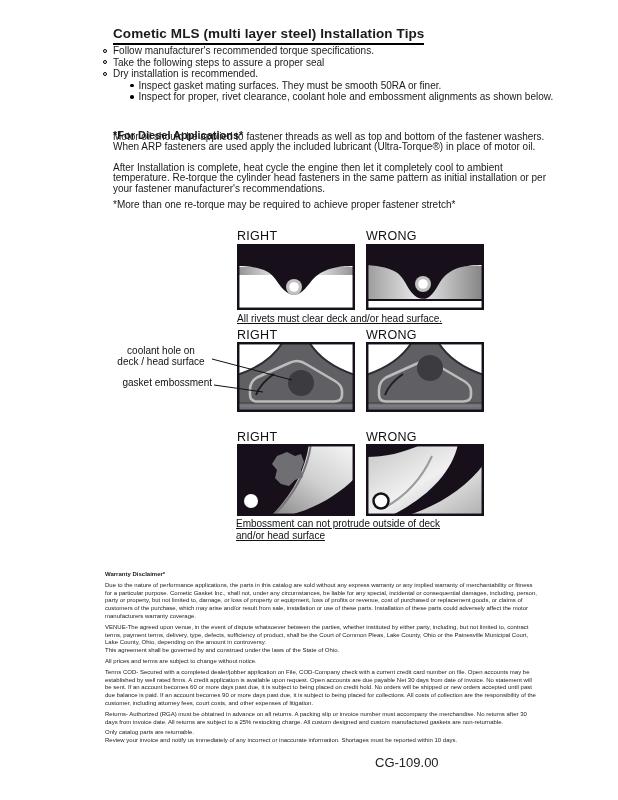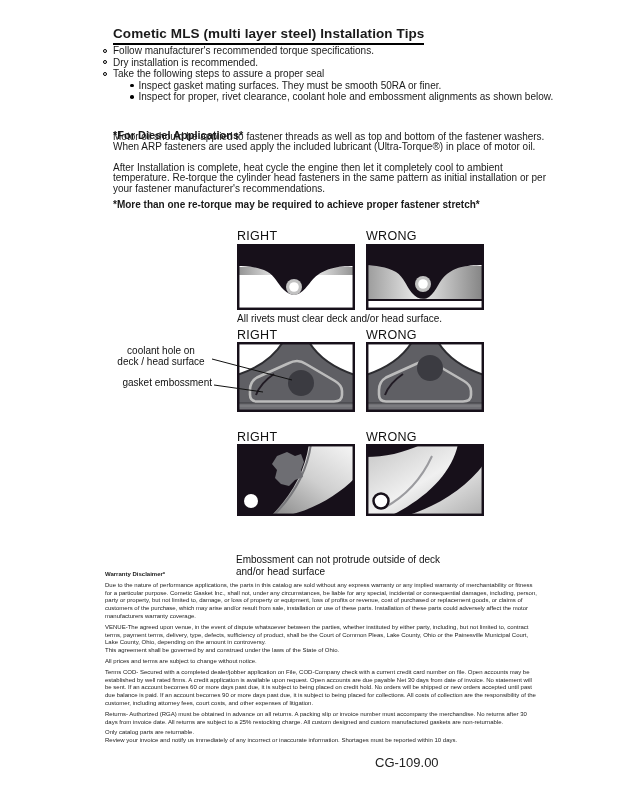--- a/index.html
+++ b/index.html
@@ -21,24 +21,24 @@
     display:inline-block; margin:3.5px 6px 0 0; flex:none;
   }
   .b-dot {
     width:3.5px; height:3.5px; background:#000; border-radius:50%;
     display:inline-block; margin:4px 5px 0 0; flex:none;
   }
   .diesel-h { left:113px; top:129px; font-size:11px; font-weight:bold;text-align:right; }
   .para { left:113px; width:442px; font-size:10px; line-height:10.4px; }
   .p1 { top:132px; }
   .p2 { top:163px; }
-  .p3 { top:200px;font-weight:bold; }
+  .p3 { top:200px; }
   .dg-head { width:118px; text-align:left; font-size:12.5px; font-weight:500; letter-spacing:0.3px; color:#111; }
   .panel { width:118px; display:block; }
-  .caption { font-size:10px; color:#111; line-height:11.5px; }
+  .caption { font-size:10px; color:#111; line-height:11.5px;text-decoration:underline; }
   .pre { white-space:pre-line; }
   .lbl { font-size:10px; line-height:10.8px; text-align:right; color:#111; }
   .legal { left:105px; top:571px; width:432px; font-size:6px; line-height:7.8px; color:#222; }
   .legal h4 { font-size:6px; font-weight:bold; margin-bottom:3px; }
   .legal p { margin-bottom:3px; white-space:pre-line; }
   .doc-code { left:375px; top:755px; font-size:13px; color:#222; }
 </style>
 </head>
 <body>
 
@@ -46,25 +46,25 @@
 
   <div class="abs title">Cometic MLS (multi layer steel) Installation Tips</div>
 
   <div class="abs tips">
     <div class="tip-row">
       <span class="b-circ"></span>
       <span>Follow manufacturer's recommended torque specifications.</span>
     </div>
     <div class="tip-row">
       <span class="b-circ"></span>
-      <span>Dry installation is recommended.</span>
+      <span>Take the following steps to assure a proper seal</span>
     </div>
     <div class="tip-row">
       <span class="b-circ"></span>
-      <span>Take the following steps to assure a proper seal</span>
+      <span>Dry installation is recommended.</span>
     </div>
     <div class="tip-row sub">
       <span class="b-dot"></span>
       <span>Inspect gasket mating surfaces.  They must be smooth 50RA or finer.</span>
     </div>
     <div class="tip-row sub">
       <span class="b-dot"></span>
       <span>Inspect for proper, rivet clearance, coolant hole and embossment alignments as shown below.</span>
     </div>
   </div>
@@ -180,21 +180,21 @@
       </linearGradient>
     </defs>
     <rect width="118" height="72" fill="url(#g3w)"></rect>
     <path d="M0,0 H56 C38,9 18,13 0,13 Z" fill="#17101a"></path>
     <path d="M98,0 H118 V20 C100,44 72,62 40,72 H24 C58,56 86,30 92,0 Z" fill="#17101a"></path>
     <path d="M66,12 C56,34 40,52 18,64" stroke="#9b9b9f" stroke-width="2" fill="none"></path>
     <circle cx="15" cy="57" r="7.5" fill="#fff" stroke="#17101a" stroke-width="2.5"></circle>
     <rect x="1.2" y="1.2" width="115.6" height="69.6" fill="none" stroke="#17101a" stroke-width="2.5"></rect>
   </svg>
 
-  <div class="abs caption pre" style="left:236px; top:518px;margin-top:36px;">Embossment can not protrude outside of deck
+  <div class="abs caption pre" style="left:236px; top:518px;">Embossment can not protrude outside of deck
 and/or head surface</div>
 
   <div class="abs legal">
     <h4>Warranty Disclaimer*</h4>
     <p>Due to the nature of performance applications, the parts in this catalog are sold without any express warranty or any implied warranty of merchantability or fitness for a particular purpose.  Cometic Gasket Inc., shall not, under any circumstances, be liable for any special, incidental or consequential damages, including, person, party or property, but not limited to, damage, or loss of property or equipment, loss of profits or revenue, cost of purchased or replacement goods, or claims of customers of the purchase, which may arise and/or result from sale, installation or use of these parts.  Installation of these parts could adversely affect the motor manufacturers warranty coverage.</p>
     <p>VENUE-The agreed upon venue, in the event of dispute whatsoever between the parties, whether instituted by either party, including, but not limited to, contract terms, payment terms, delivery, type, defects, sufficiency of product, shall be the Court of Common Pleas, Lake County, Ohio or the Painesville Municipal Court, Lake County, Ohio, depending on the amount in controversy.
 This agreement shall be governed by and construed under the laws of the State of Ohio.</p>
     <p>All prices and terms are subject to change without notice.</p>
     <p>Terms COD- Secured with a completed dealer/jobber application on File, COD-Company check with a current credit card number on file.  Open accounts may be established by well rated firms.  A credit application is available upon request.  Open accounts are due payable Net 30 days from date of invoice.  No statement will be sent.  If an account becomes 60 or more days past due, it is subject to being placed on credit hold.  No orders will be shipped or new orders accepted until past due balance is paid.  If an account becomes 90 or more days past due, it is subject to being placed for collections.  All costs of collection are the responsibility of the customer, including attorney fees, court costs, and other expenses of litigation.</p>
     <p>Returns- Authorized (RGA) must be obtained in advance on all returns.  A packing slip or invoice number must accompany the merchandise.  No returns after 30 days from invoice date.  All returns are subject to a 25% restocking charge.  All custom designed and custom manufactured gaskets are non-returnable.</p>

